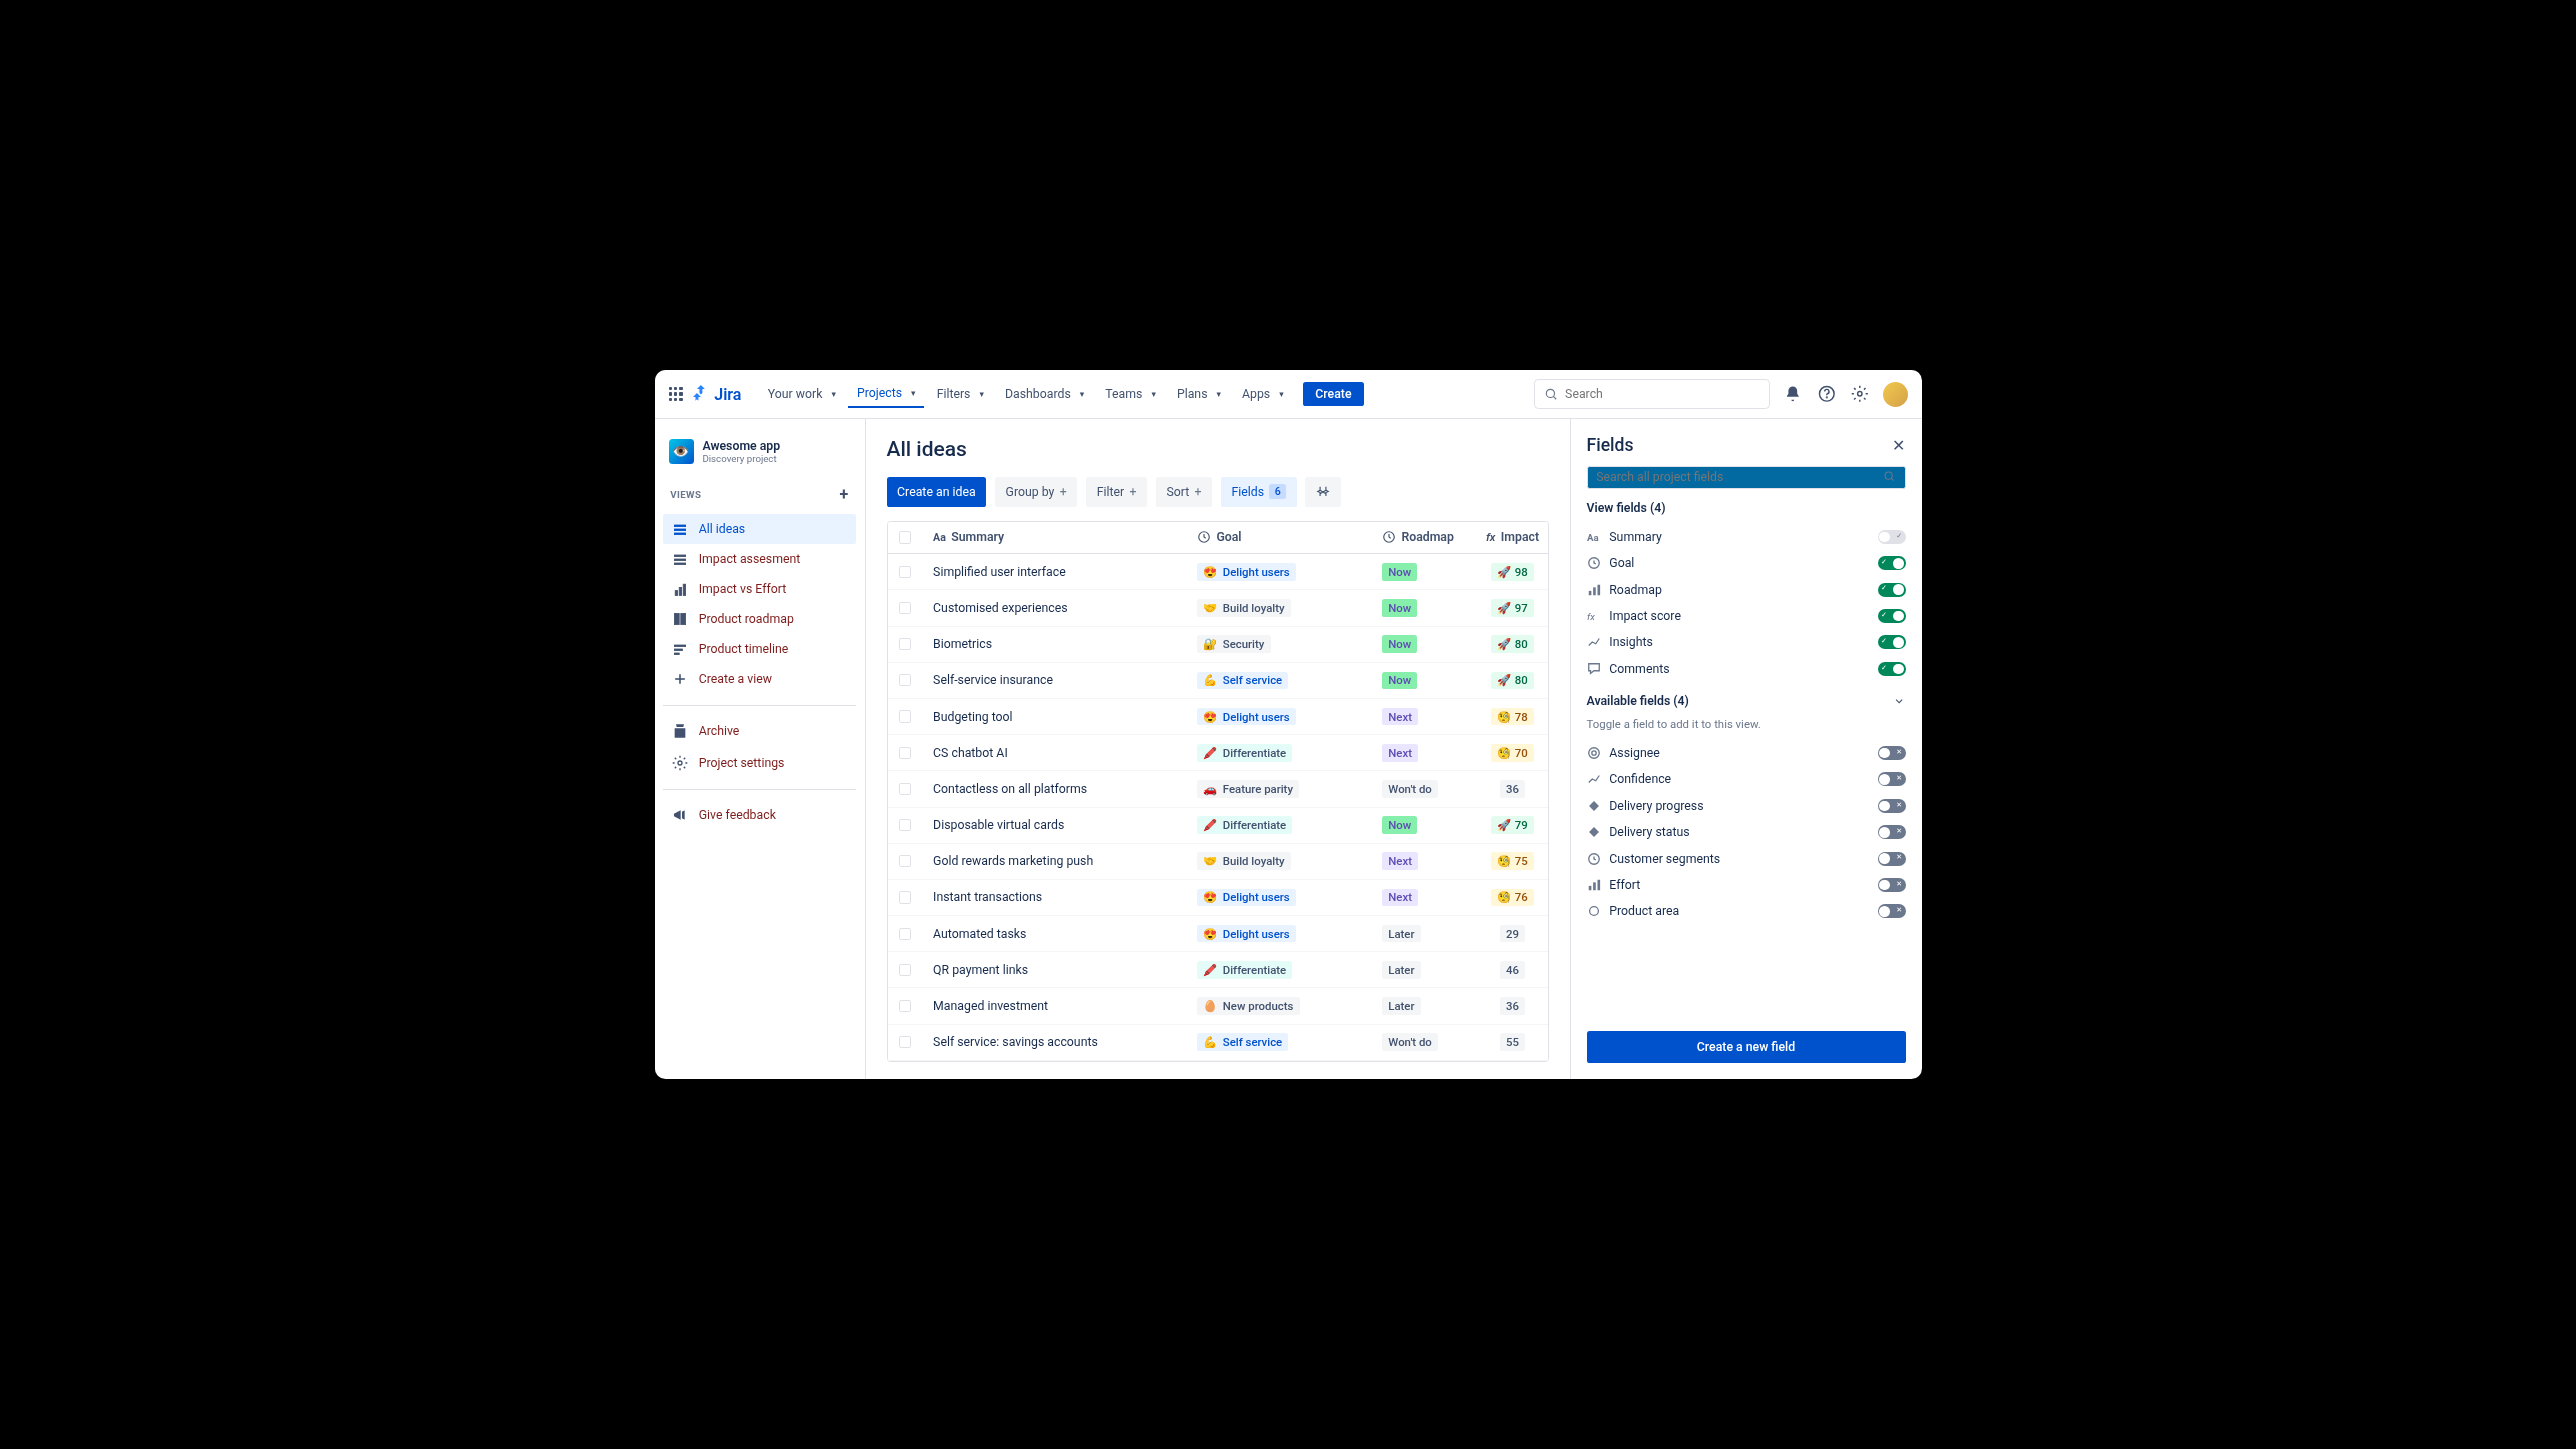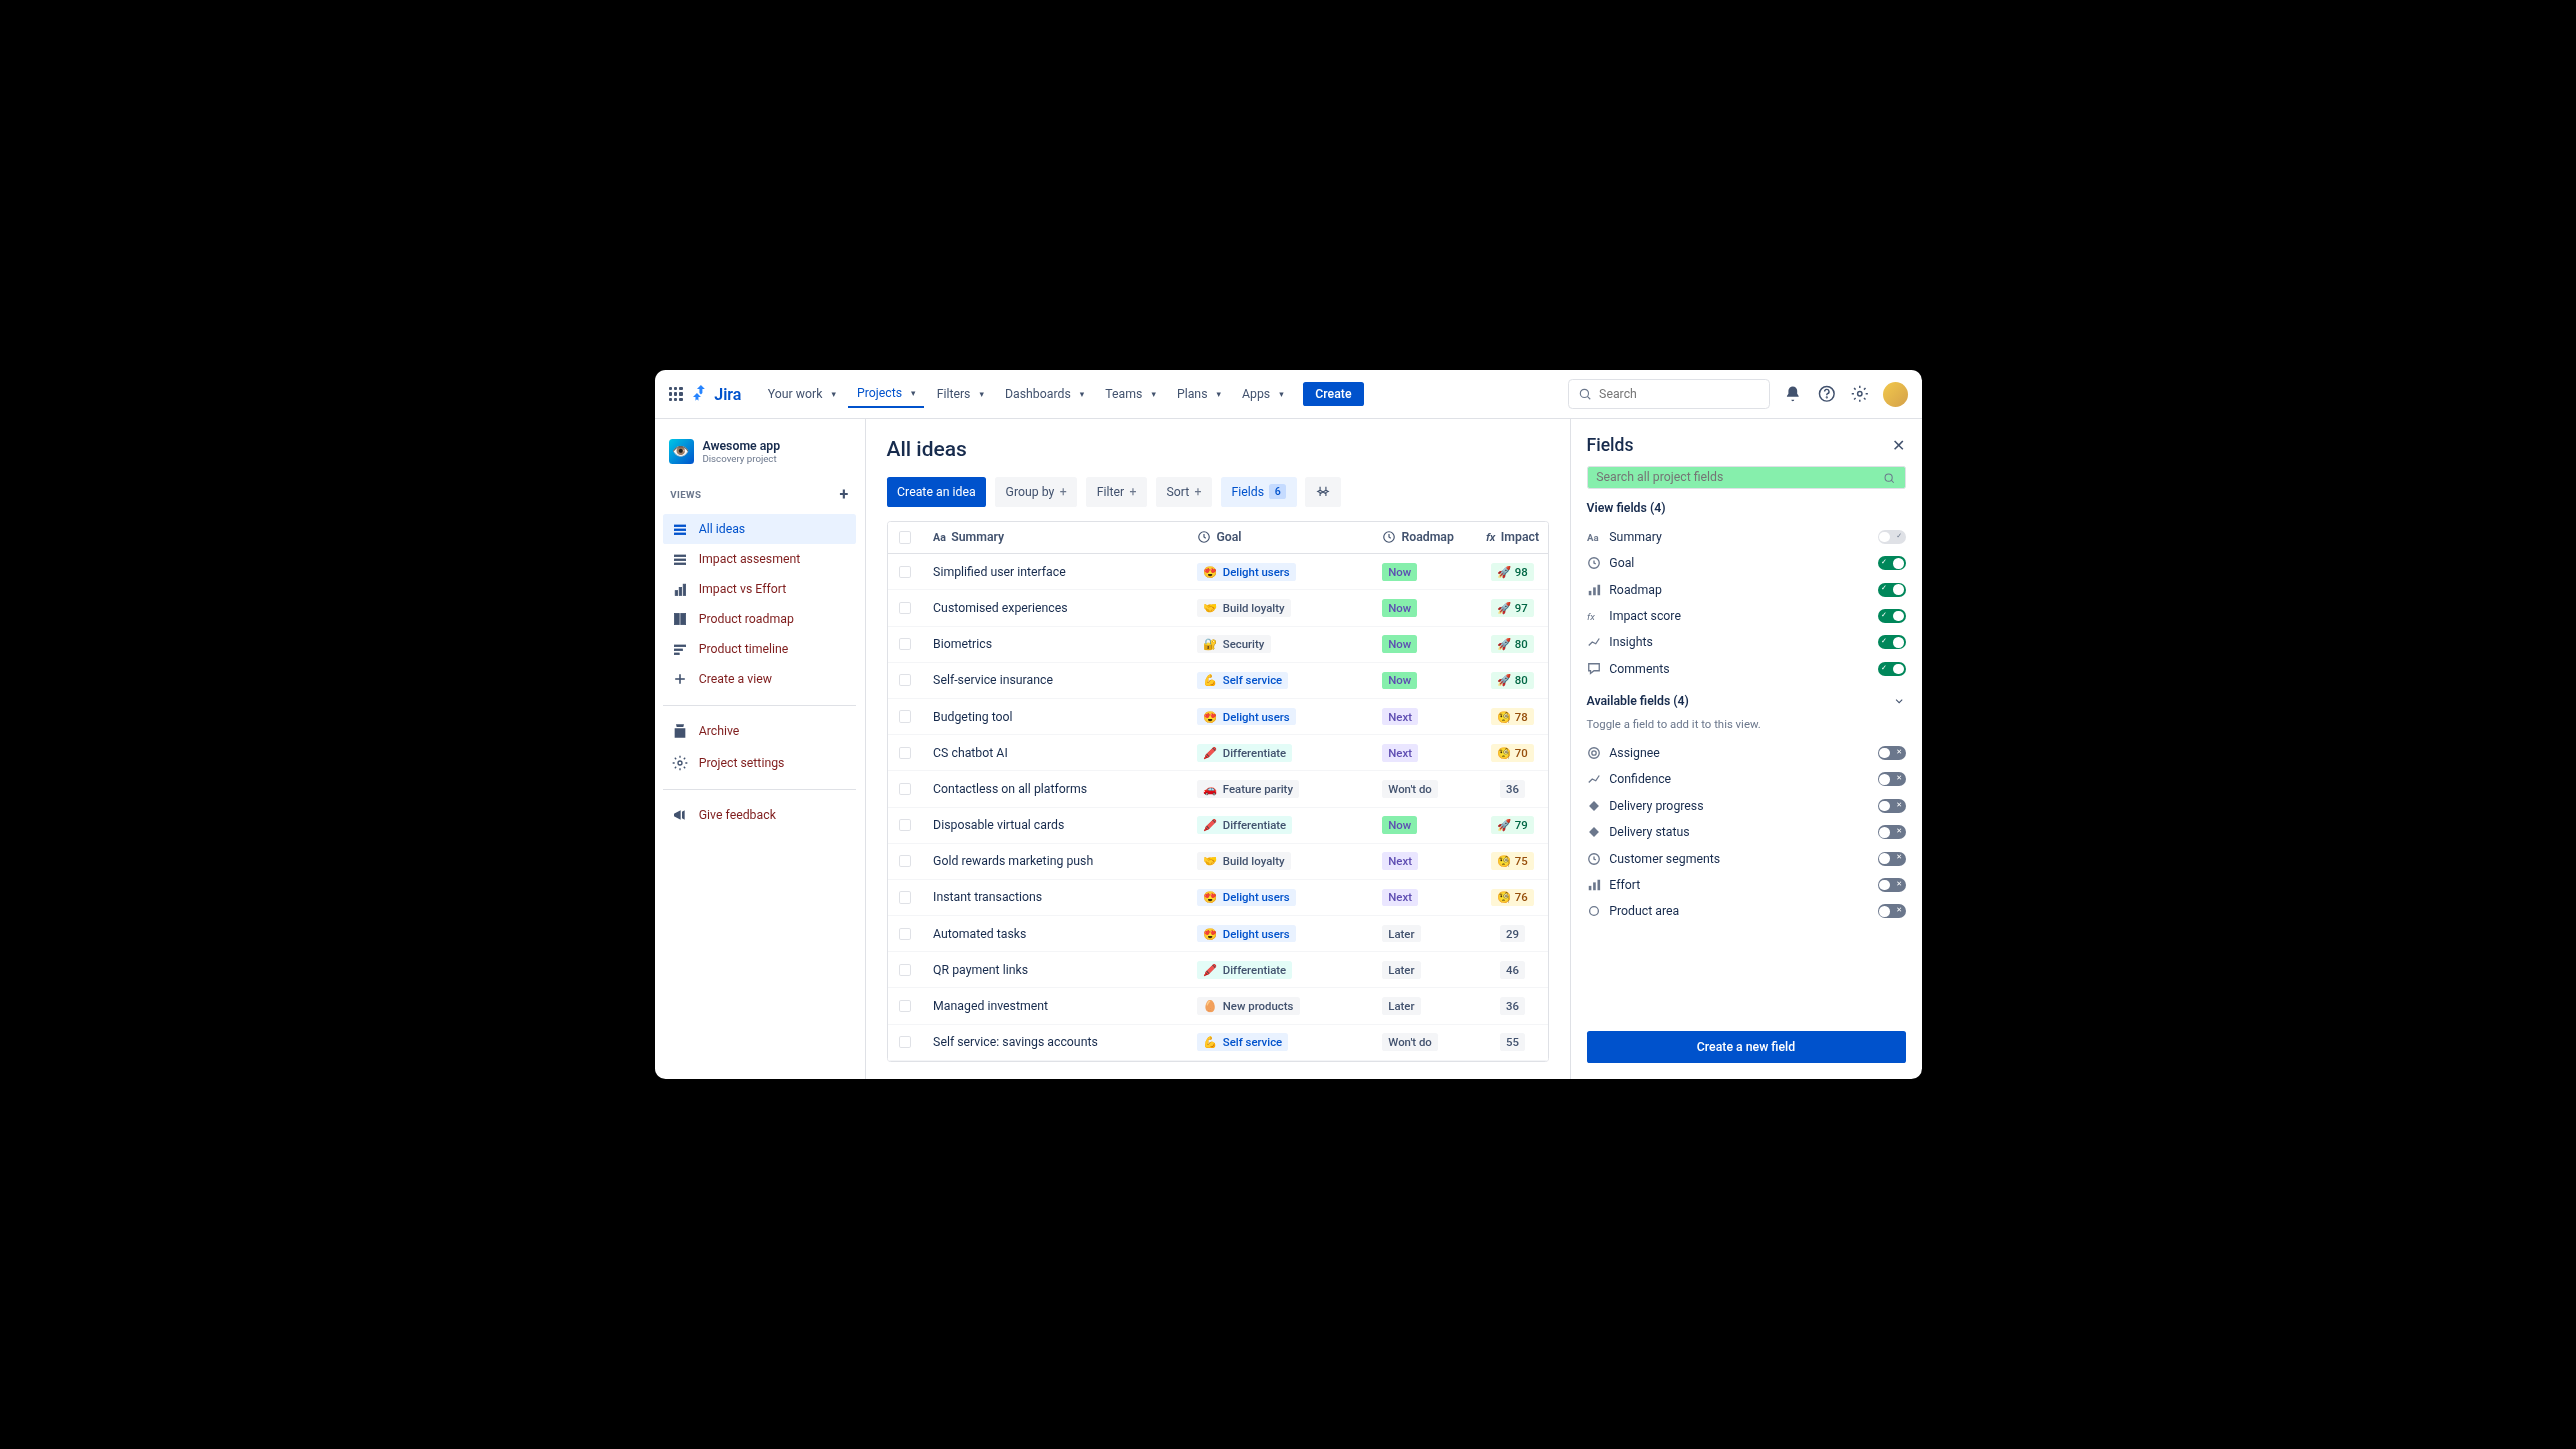--- a/index.html
+++ b/index.html
@@ -9,21 +9,21 @@
 .apps-icon{display:grid;grid-template-columns:repeat(3,3.5px);grid-template-rows:repeat(3,3.5px);gap:1.8px;cursor:pointer}
 .apps-icon span{background:#42526e;border-radius:0.9px}
 .logo{display:flex;gap:3.5px;color:#0052cc;font-weight:600;font-size:16px;cursor:pointer}
 .logo svg{fill:#2684ff}
 .nav{display:flex;gap:3.5px;margin-left:7px}
 .nav-item{padding:3.5px 8.8px;color:#42526e;font-size:12.3px;cursor:pointer;border-radius:2.6px;display:flex;align-items:center;gap:9px;height:28px}
 .nav-item.active{color:#0052cc;border-bottom:2.6px solid #0052cc;border-radius:0;margin-bottom:-2.6px}
 .chev{font-size:8.8px;color:#42526e}
 .create-btn{background:#0052cc;color:#fff;border:none;padding:5.3px 12.3px;border-radius:2.6px;font-size:12.3px;font-weight:500;cursor:pointer}
 .top-right{margin-left:auto;display:flex;align-items:center;gap:12.3px}
-.search{display:flex;align-items:center;border:1.8px solid #dfe1e6;border-radius:4.4px;padding:1.8px 8.8px;width:202px;height:30px;gap:7px}
+.search{display:flex;align-items:center;border:1.8px solid #dfe1e6;border-radius:4.4px;padding:1.8px 8.8px;width:236px;height:30px;gap:7px}
 .search input{border:none;outline:none;font-size:12.3px;flex:1;color:#42526e}
 .icon-btn{width:21px;height:21px;display:flex;align-items:center;justify-content:center;color:#42526e;cursor:pointer}
 .avatar{width:25px;height:25px;border-radius:50%;background:linear-gradient(135deg,#f2c94c,#d4a04a);cursor:pointer}
 .body{flex:1;display:flex;overflow:hidden}
 .sidebar{width:211px;border-right:0.9px solid #dfe1e6;padding:16px 8.8px;display:flex;flex-direction:column;gap:1.8px}
 .proj{display:flex;align-items:center;gap:8.8px;padding:3.5px 5.3px;margin-bottom:12.3px}
 .proj-icon{width:25px;height:25px;border-radius:3.5px;background:linear-gradient(135deg,#00c7e6,#0052cc);display:flex;align-items:center;justify-content:center;font-size:14px}
 .proj-name{font-size:12.3px;font-weight:600;color:#172b4d}
 .proj-sub{font-size:9.7px;color:#6b778c}
 .section-h{font-size:9.7px;font-weight:700;color:#6b778c;letter-spacing:0.4px;padding:3.5px 7px;display:flex;justify-content:space-between;align-items:center;margin-bottom:5.3px}
@@ -60,21 +60,21 @@
 .rm-wont{background:#f4f5f7;color:#42526e}
 .rm-later{background:#f4f5f7;color:#42526e}
 .imp-tag{padding:1.8px 6.2px;border-radius:2.6px;font-size:11.4px;font-weight:500;display:flex;align-items:center;gap:3.5px}
 .imp-green{background:#e3fcef;color:#006644}
 .imp-yellow{background:#fff7d6;color:#974f0c}
 .imp-grey{background:#f4f5f7;color:#42526e}
 .panel{width:352px;border-left:0.9px solid #dfe1e6;padding:16px 16px;display:flex;flex-direction:column;overflow:auto}
 .panel-h{display:flex;justify-content:space-between;align-items:center;margin-bottom:10.6px}
 .panel-title{font-size:17.6px;font-weight:500;color:#172b4d}
 .close{font-size:16px;color:#42526e;cursor:pointer}
-.panel-search{display:flex;align-items:flex-end;border:1.8px solid #dfe1e6;background:#86efac;border-radius:2.6px;padding:3.5px 8.8px;margin-bottom:12.3px}
+.panel-search{display:flex;align-items:flex-start;border:1.8px solid #dfe1e6;background:#0369a1;border-radius:2.6px;padding:3.5px 8.8px;margin-bottom:12.3px}
 .panel-search input{border:none;outline:none;background:transparent;flex:1;font-size:12.3px}
 .panel-group-h{font-size:12.3px;font-weight:600;color:#172b4d;margin-bottom:8.8px;display:flex;justify-content:space-between;align-items:center}
 .panel-sub{font-size:11.4px;color:#6b778c;margin-bottom:8.8px}
 .field-row{display:flex;align-items:center;justify-content:space-between;padding:6.2px 0}
 .field-label{display:flex;align-items:center;gap:8.8px;font-size:12.3px;color:#172b4d}
 .fi{width:14px;height:14px;display:flex;align-items:center;justify-content:center;color:#6b778c}
 .toggle{width:28px;height:14px;border-radius:7px;position:relative;cursor:pointer}
 .toggle.on{background:#00875a}
 .toggle.off{background:#6b778c}
 .toggle.locked{background:#dfe1e6}

